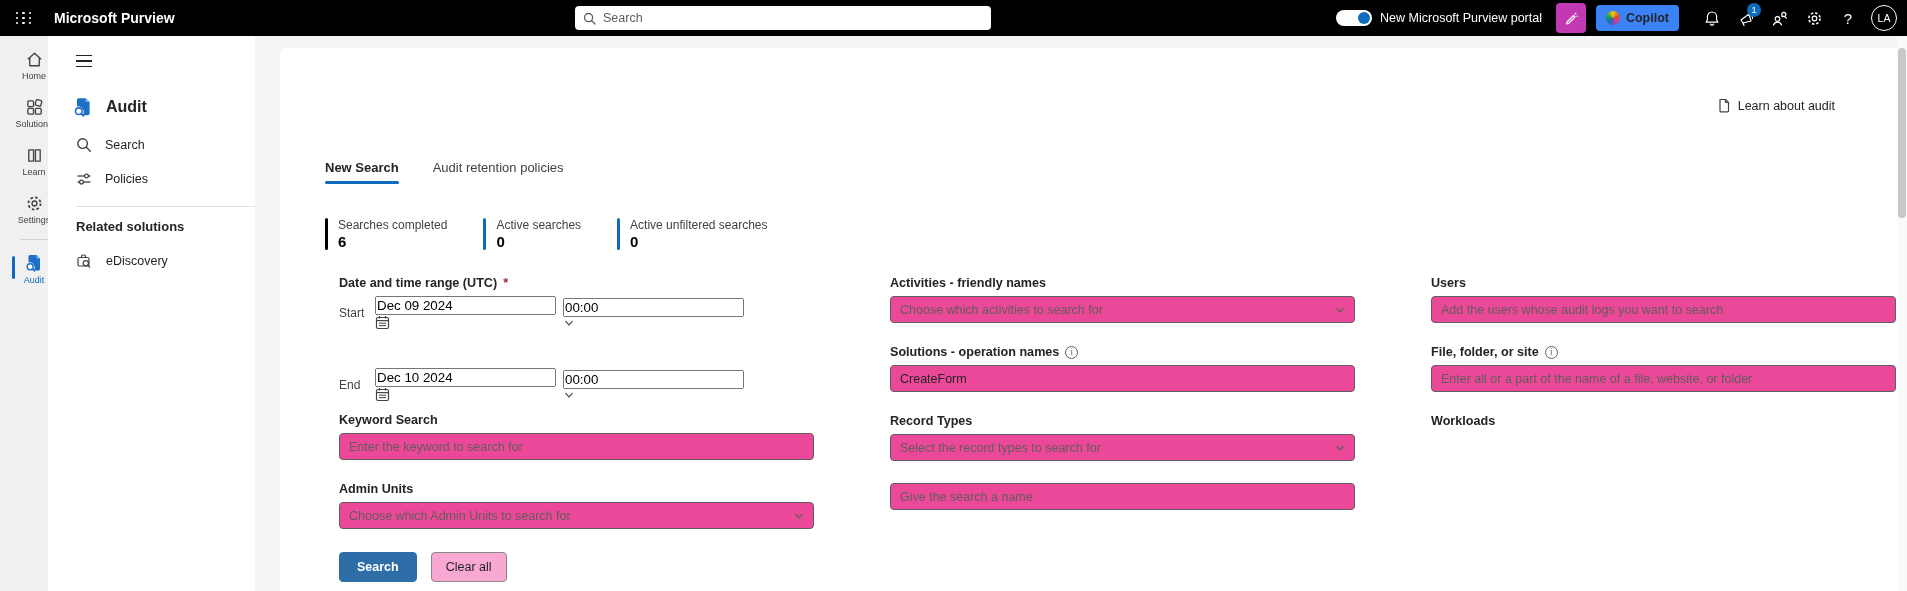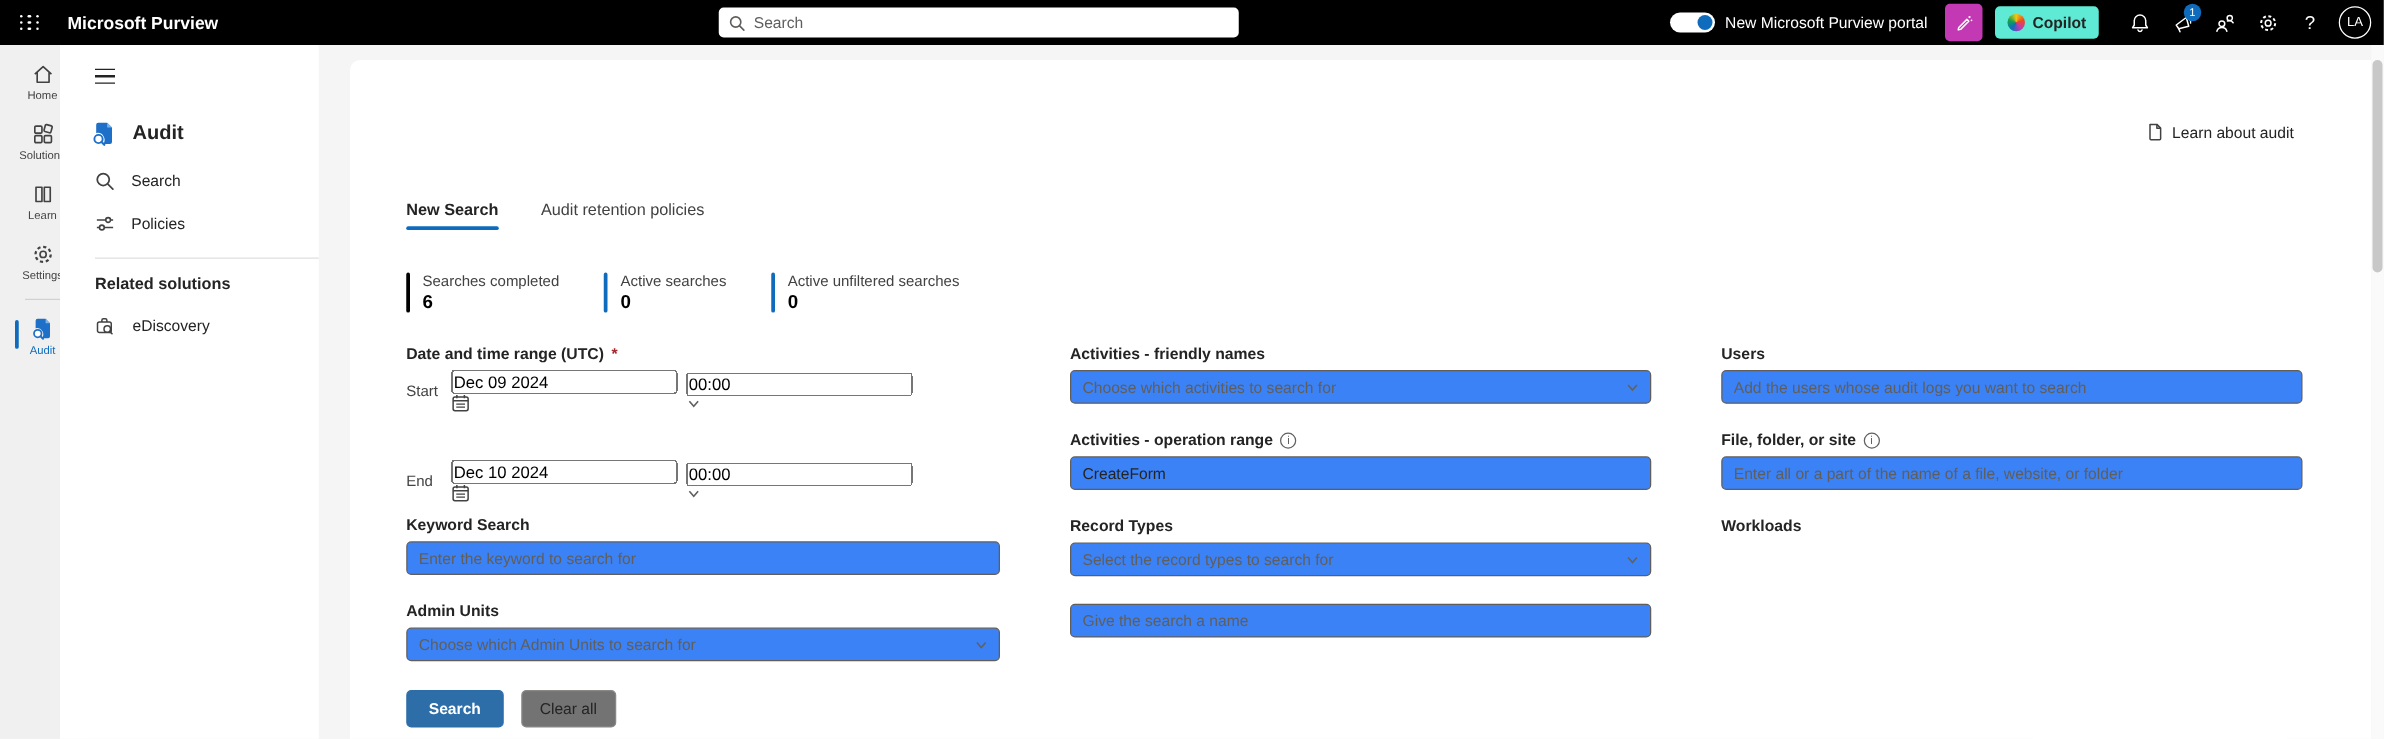--- a/index.html
+++ b/index.html
@@ -17,21 +17,21 @@
     border-radius:4px; display:flex; align-items:center; padding:0 8px; gap:7px; }
   .top-search input { border:none; outline:none; flex:1; font-size:12.5px; background:transparent;
     font-family:inherit; color:#242424; }
   .top-search input::placeholder { color:#605e5c; }
   .top-right { position:absolute; right:0; top:0; height:36px; display:flex; align-items:center; }
   .toggle { width:36px; height:16px; background:#fff; border-radius:9px; position:relative; cursor:pointer; margin-right:8px; }
   .toggle .knob { position:absolute; right:2px; top:2px; width:12px; height:12px; border-radius:50%; background:#0f6cbd; }
   .toggle-label { font-size:12.5px; margin-right:14px; white-space:nowrap; }
   .magenta-btn { width:30px; height:30px; background:#c239b3; border-radius:4px; display:flex;
     align-items:center; justify-content:center; cursor:pointer; margin-right:10px; }
-  .copilot-btn { height:26px; background:#5eead4; color:#242424; border-radius:4px; display:flex;
+  .copilot-btn { height:26px; background:#3b82f6; color:#242424; border-radius:4px; display:flex;
     align-items:center; gap:6px; padding:0 10px; cursor:pointer; font-size:12.5px; font-weight:bold; margin-right:16px;justify-content:center; }
   .copilot-dot { width:14px; height:14px; border-radius:50%;
     background:conic-gradient(#f2c811,#eb4824,#c239b3,#0f6cbd,#16a34a,#f2c811); }
   .tb-icon { width:34px; height:36px; display:flex; align-items:center; justify-content:center;
     cursor:pointer; position:relative; color:#fff; font-size:15px; }
   .badge { position:absolute; top:3px; right:2px; min-width:14px; height:14px; background:#0f6cbd;
     border-radius:7px; font-size:9px; display:flex; align-items:center; justify-content:center; padding:0 3px; }
   .avatar { width:26px; height:26px; border:1px solid #fff; border-radius:50%; display:flex;
     align-items:center; justify-content:center; font-size:10.5px; margin:0 10px 0 6px; cursor:pointer; }
 
@@ -66,39 +66,39 @@
   .tab { padding-bottom:9px; cursor:pointer; color:#424242; position:relative; font-size:13px; }
   .tab.active { color:#242424; font-weight:bold; }
   .tab.active::after { content:""; position:absolute; left:0; right:0; bottom:0; height:3px;
     border-radius:2px; background:#0f6cbd; }
   .stats { display:flex; margin:34px 0 0 45px; gap:36px; }
   .stat { display:flex; gap:10px; }
   .stat-bar { width:3px; height:32px; border-radius:2px; }
   .stat-label { font-size:12px; color:#424242; }
   .stat-value { font-size:15px; font-weight:bold; color:#000; margin-top:1px; }
 
-  .form-grid { display:grid; grid-template-columns:475px 465px 465px; column-gap:56px; margin:26px 0 0 45px; }
+  .form-grid { display:grid; grid-template-columns:475px 465px 465px; column-gap:76px; margin:26px 0 0 59px; }
   .f-label { font-weight:bold; font-size:12.6px; margin-bottom:6px; display:flex; align-items:center; gap:6px; }
   .req { color:#a4262c; }
   .field { position:relative; margin-bottom:22px; }
   .field input { width:100%; height:27px; border:1px solid #605e5c; border-radius:4px; padding:0 26px 0 9px;
-    font-size:12.5px; font-family:inherit; color:#242424; outline:none; background:#3b82f6; }
+    font-size:12.5px; font-family:inherit; color:#242424; outline:none; background:#ec4899; }
   .field input::placeholder { color:#605e5c; }
   .field .chev { position:absolute; right:9px; top:8px; pointer-events:none; }
   .date-row { display:flex; align-items:center; gap:10px; margin-bottom:11px; }
   .date-row.gap { margin-top:38px; }
   .dt-label { width:26px; font-size:12px; color:#424242; flex:none; }
   .date-box { position:relative; width:178px; flex:none; }
   .time-box { position:relative; flex:1; }
   .info { display:inline-flex; width:13px; height:13px; border:1px solid #616161; border-radius:50%;
     color:#616161; font-size:9px; align-items:center; justify-content:center; font-weight:normal; cursor:pointer; }
   .btn-row { display:flex; gap:14px; margin-top:23px; }
   .btn-primary { background:#2d6da8; color:#fff; border:1px solid #2d6da8; border-radius:4px;
     font-weight:bold; font-size:12.5px; padding:7px 17px; cursor:pointer; font-family:inherit; }
-  .btn-secondary { background:#737373; color:#242424; border:1px solid #8a8886; border-radius:4px;
+  .btn-secondary { background:#f9a8d4; color:#242424; border:1px solid #8a8886; border-radius:4px;
     font-size:12.5px; padding:7px 14px; cursor:pointer; font-family:inherit; }
 
   
   .scrollbar { position:absolute; top:36px; right:0; width:10px; height:555px; background:#fafafa; }
   .scroll-thumb { position:absolute; top:12px; left:1px; width:8px; height:170px; background:#c8c8c8; border-radius:4px; }
 
   svg { display:block; }
 </style>
 </head>
 <body>
@@ -387,21 +387,21 @@
     <div>
       <div class="f-label">Activities - friendly names</div>
       <div class="field">
         <input type="text" placeholder="Choose which activities to search for" style="">
         <svg class="chev" width="12" height="12" viewBox="0 0 12 12">
           <polyline points="2.5,4 6,8 9.5,4" fill="none" stroke="#616161" stroke-width="1.3"></polyline>
         </svg>
       </div>
 
       <div class="f-label">
-        <span>Activities - operation range</span>
+        <span>Solutions - operation names</span>
         <span class="info">i</span>
       </div>
       <div class="field">
         <input type="text" value="CreateForm" style="">
       </div>
 
       <div class="f-label">Record Types</div>
       <div class="field">
         <input type="text" placeholder="Select the record types to search for" style="">
         <svg class="chev" width="12" height="12" viewBox="0 0 12 12">

